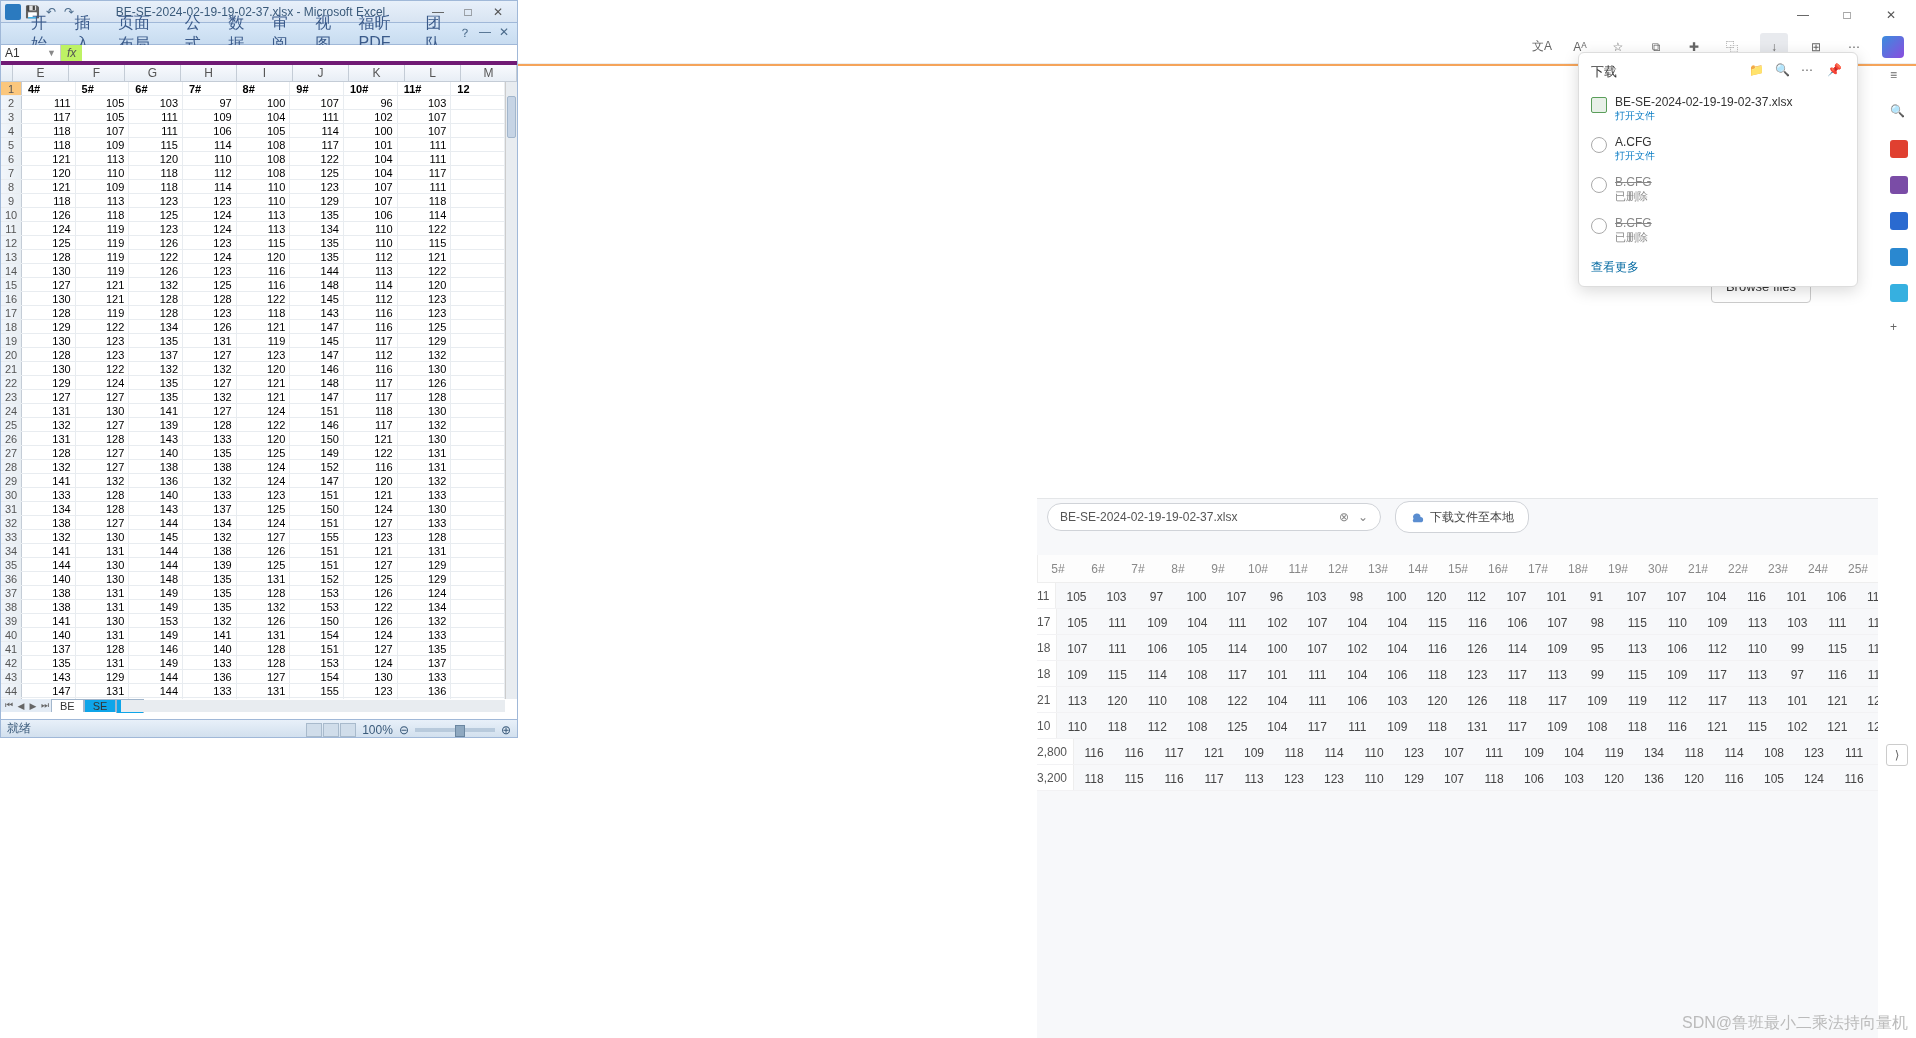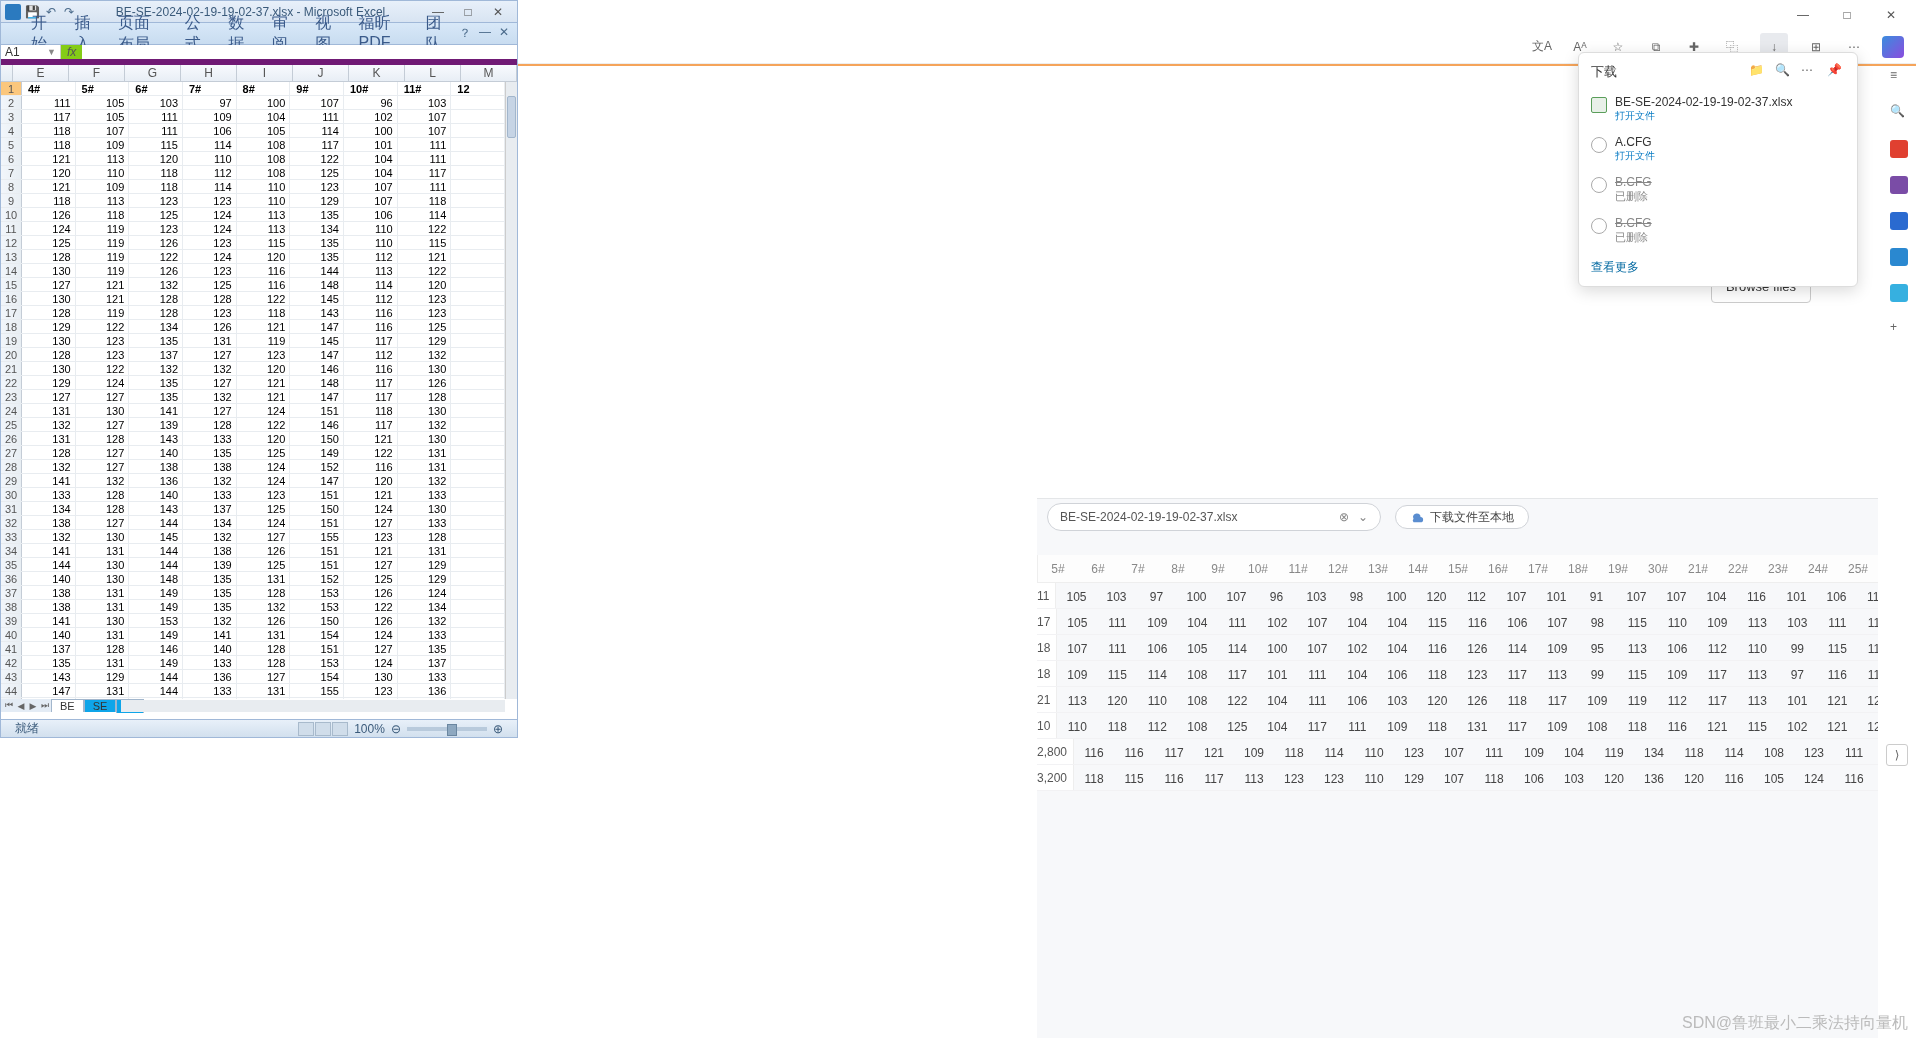--- a/index.html
+++ b/index.html
@@ -6,41 +6,41 @@
 body{width:1916px;height:1038px;overflow:hidden;background:#fff;position:relative}
 .excel-window{position:absolute;left:0;top:0;width:518px;height:738px;border:1px solid #a0b8d8;display:flex;flex-direction:column;background:#fff}
 .excel-titlebar{height:22px;background:linear-gradient(#e8f0fa,#d8e4f2);display:flex;align-items:center;padding:0 4px;border-bottom:1px solid #a0b8d8}
 .excel-icon{width:16px;height:16px;background:#2b7abf;border-radius:2px;margin-right:3px}
 .qat-icon{width:16px;height:16px;display:flex;align-items:center;justify-content:center;color:#4a6a8a;margin:0 1px;cursor:pointer}
 .excel-title{flex:1;text-align:center;color:#3a5a7a;font-size:12px}
 .win-btn{width:30px;height:18px;display:flex;align-items:center;justify-content:center;color:#555}
 .ribbon-tabs{height:22px;background:linear-gradient(#d8e8f8,#c8dcf0);display:flex;align-items:center;padding-left:20px;border-bottom:1px solid #a0b8d8}
 .ribbon-tab{padding:3px 10px;color:#3a5a8a;cursor:pointer;font-size:16px}
 .ribbon-right{margin-left:auto;display:flex;gap:8px;padding-right:8px;color:#4a6a8a}
-.formula-bar{height:20px;display:flex;align-items:center;border-bottom:6px solid #701a75;background:#84cc16}
+.formula-bar{height:20px;display:flex;align-items:center;border-bottom:4px solid #701a75;background:#bef264}
 .name-box{width:60px;border-right:1px solid #ccc;padding:0 4px;display:flex;align-items:center;justify-content:space-between;color:#333;background:#fff;height:100%}
 .fx{padding:0 6px;color:#555;font-style:italic}
 .grid-wrap{flex:1;overflow:hidden;position:relative;background:#fff}
 .col-headers{height:17px;display:flex;background:linear-gradient(#f8fafe,#e8eef5);border-bottom:1px solid #c4ccd6}
 .corner{width:22px;border-right:1px solid #c4ccd6;height:100%;background:linear-gradient(#f2f6fb,#e4ecf3)}
 .col-h{width:56px;text-align:center;border-right:1px solid #c4ccd6;color:#555;line-height:17px}
 .grid-body{position:absolute;top:17px;left:0;right:12px;bottom:20px;overflow:hidden}
 .row{height:14px;display:flex;border-bottom:1px solid #e8ecf0}
 .row-h{width:22px;text-align:center;background:linear-gradient(90deg,#f2f6fb,#e8eef3);border-right:1px solid #c4ccd6;color:#555;font-size:11px;line-height:14px}
 .row-h.sel{background:#fbc77d}
 .cell{width:56px;text-align:right;padding-right:4px;border-right:1px solid #e8ecf0;font-size:11px;line-height:14px;color:#000}
 .hdr-row .cell{font-weight:bold;text-align:left;padding-left:6px}
 .scroll-v{position:absolute;right:0;top:17px;bottom:20px;width:12px;background:#e8ecf0;border-left:1px solid #ccc}
 .scroll-thumb-v{position:absolute;left:1px;right:1px;top:14px;height:42px;background:#c6d4e5;border:1px solid #a2b6cc;border-radius:2px}
 .scroll-h{position:absolute;left:120px;right:12px;bottom:7px;height:12px;background:#e8ecf0}
 .sheet-tabs{position:absolute;left:0;bottom:7px;height:13px;display:flex;align-items:center;background:#e4ecf5;padding-left:2px}
 .sheet-nav{width:12px;text-align:center;color:#666;font-size:9px}
 .sheet-tab{padding:0 8px;background:#fff;border:1px solid #a2b6cc;border-bottom:none;font-size:11px;color:#333}
 .sheet-tab.inactive{background:#0ea5e9}
-.statusbar{height:18px;background:linear-gradient(#e8f0f9,#d2e0ee);display:flex;align-items:center;padding:0 14px;border-top:1px solid #a0b8d8;color:#3a5a7a;font-size:11px}
+.statusbar{height:18px;background:linear-gradient(#e8f0f9,#d2e0ee);display:flex;align-items:flex-end;padding:0 6px;border-top:1px solid #a0b8d8;color:#3a5a7a;font-size:11px}
 .statusbar .zoom{margin-left:auto;display:flex;align-items:center;gap:6px}
 .zoom-slider{width:80px;height:4px;background:#b8cadc;position:relative}
 .zoom-slider::after{content:"";position:absolute;left:50%;top:-3px;width:8px;height:10px;background:#8ea8c0;border:1px solid #6a86a0}
 .view-btns{display:flex;gap:1px}
 .view-btn{width:16px;height:14px;background:#d0ddea;border:1px solid #a8bacc}
 
 
 .browser{position:absolute;left:518px;top:0;right:0;bottom:0;background:#fff;display:flex;flex-direction:column}
 .br-chrome{height:30px;display:flex;justify-content:flex-end;align-items:center;gap:14px;padding-right:10px}
 .br-winbtn{width:30px;height:24px;display:flex;align-items:center;justify-content:center;color:#555}
@@ -74,21 +74,21 @@
 .rail-icon.plus{color:#666}
 
 .browse-files{position:absolute;right:105px;top:270px;padding:8px 14px;border:1px solid #ccc;border-radius:4px;background:#fff;color:#333;cursor:pointer;font-size:13px}
 
 .bottom-area{position:absolute;left:519px;right:38px;bottom:0;top:498px;background:#f7f8fa;border-top:1px solid #e4e6e8}
 .pill-row{height:36px;display:flex;align-items:center;gap:14px;padding:0 10px}
 .fname-pill{flex:0 0 334px;height:28px;border:1px solid #d0d3d8;border-radius:14px;display:flex;align-items:center;padding:0 8px 0 12px;background:#fff}
 .fname-pill span{flex:1;color:#555;font-size:12px}
 .fn-x{width:16px;height:16px;color:#888;cursor:pointer;display:flex;align-items:center;justify-content:center}
 .fn-dd{width:14px;color:#888;margin-left:6px;cursor:pointer}
-.dl-btn{height:24px;border:1px solid #d0d3d8;border-radius:14px;padding:0 14px;display:flex;align-items:center;gap:6px;background:#fff;color:#444;cursor:pointer}
+.dl-btn{height:32px;border:1px solid #d0d3d8;border-radius:14px;padding:0 14px;display:flex;align-items:center;gap:6px;background:#fff;color:#444;cursor:pointer}
 .dl-btn svg{width:14px;height:14px}
 .big-table{position:absolute;top:56px;left:0;right:0;bottom:0;overflow:hidden}
 .bt-head{height:28px;display:flex;border-bottom:1px solid #eee;background:#fdfdfd}
 .bt-head .bc{color:#888}
 .bt-left{width:50px;border-right:1px solid #eee}
 .bc{width:40px;text-align:center;line-height:28px;font-size:12px;color:#444;flex-shrink:0}
 .bt-row{height:26px;display:flex;border-bottom:1px solid #f2f2f4}
 .bt-left-cell{width:50px;text-align:right;padding-right:6px;line-height:26px;font-size:12px;color:#555;border-right:1px solid #eee;background:#fff}
 .watermark{position:absolute;right:8px;bottom:4px;color:#bbb;font-size:16px;pointer-events:none}
 .rp-toggle{position:absolute;right:8px;bottom:272px;width:22px;height:22px;border:1px solid #ccc;border-radius:3px;display:flex;align-items:center;justify-content:center;color:#666}

